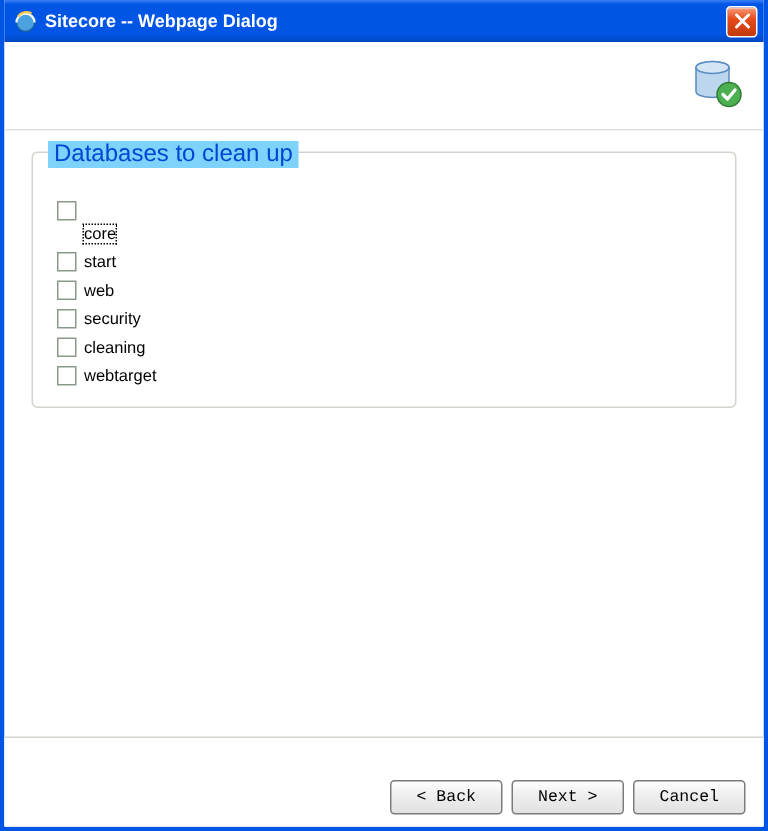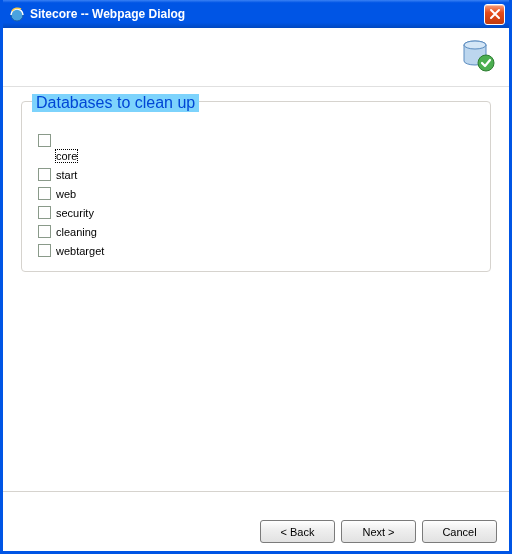--- a/index.html
+++ b/index.html
@@ -146,21 +146,21 @@
       gap: 6px;
       background: #fff;
     }
     .btn {
       min-width: 75px;
       height: 23px;
       border: 1px solid #7b7b7b;
       border-radius: 3px;
       background: linear-gradient(to bottom, #ffffff, #efefef 40%, #e2e2e2);
       font-size: 11px;
-      font-family: Liberation Sans, sans-serif;
+      font-family: Liberation Mono, monospace;
       color: #000;
       cursor: pointer;
       padding: 0 10px;
       margin-top: 20px;
     }
   </style>
 </head>
 <body>
 
 <div class="window">

